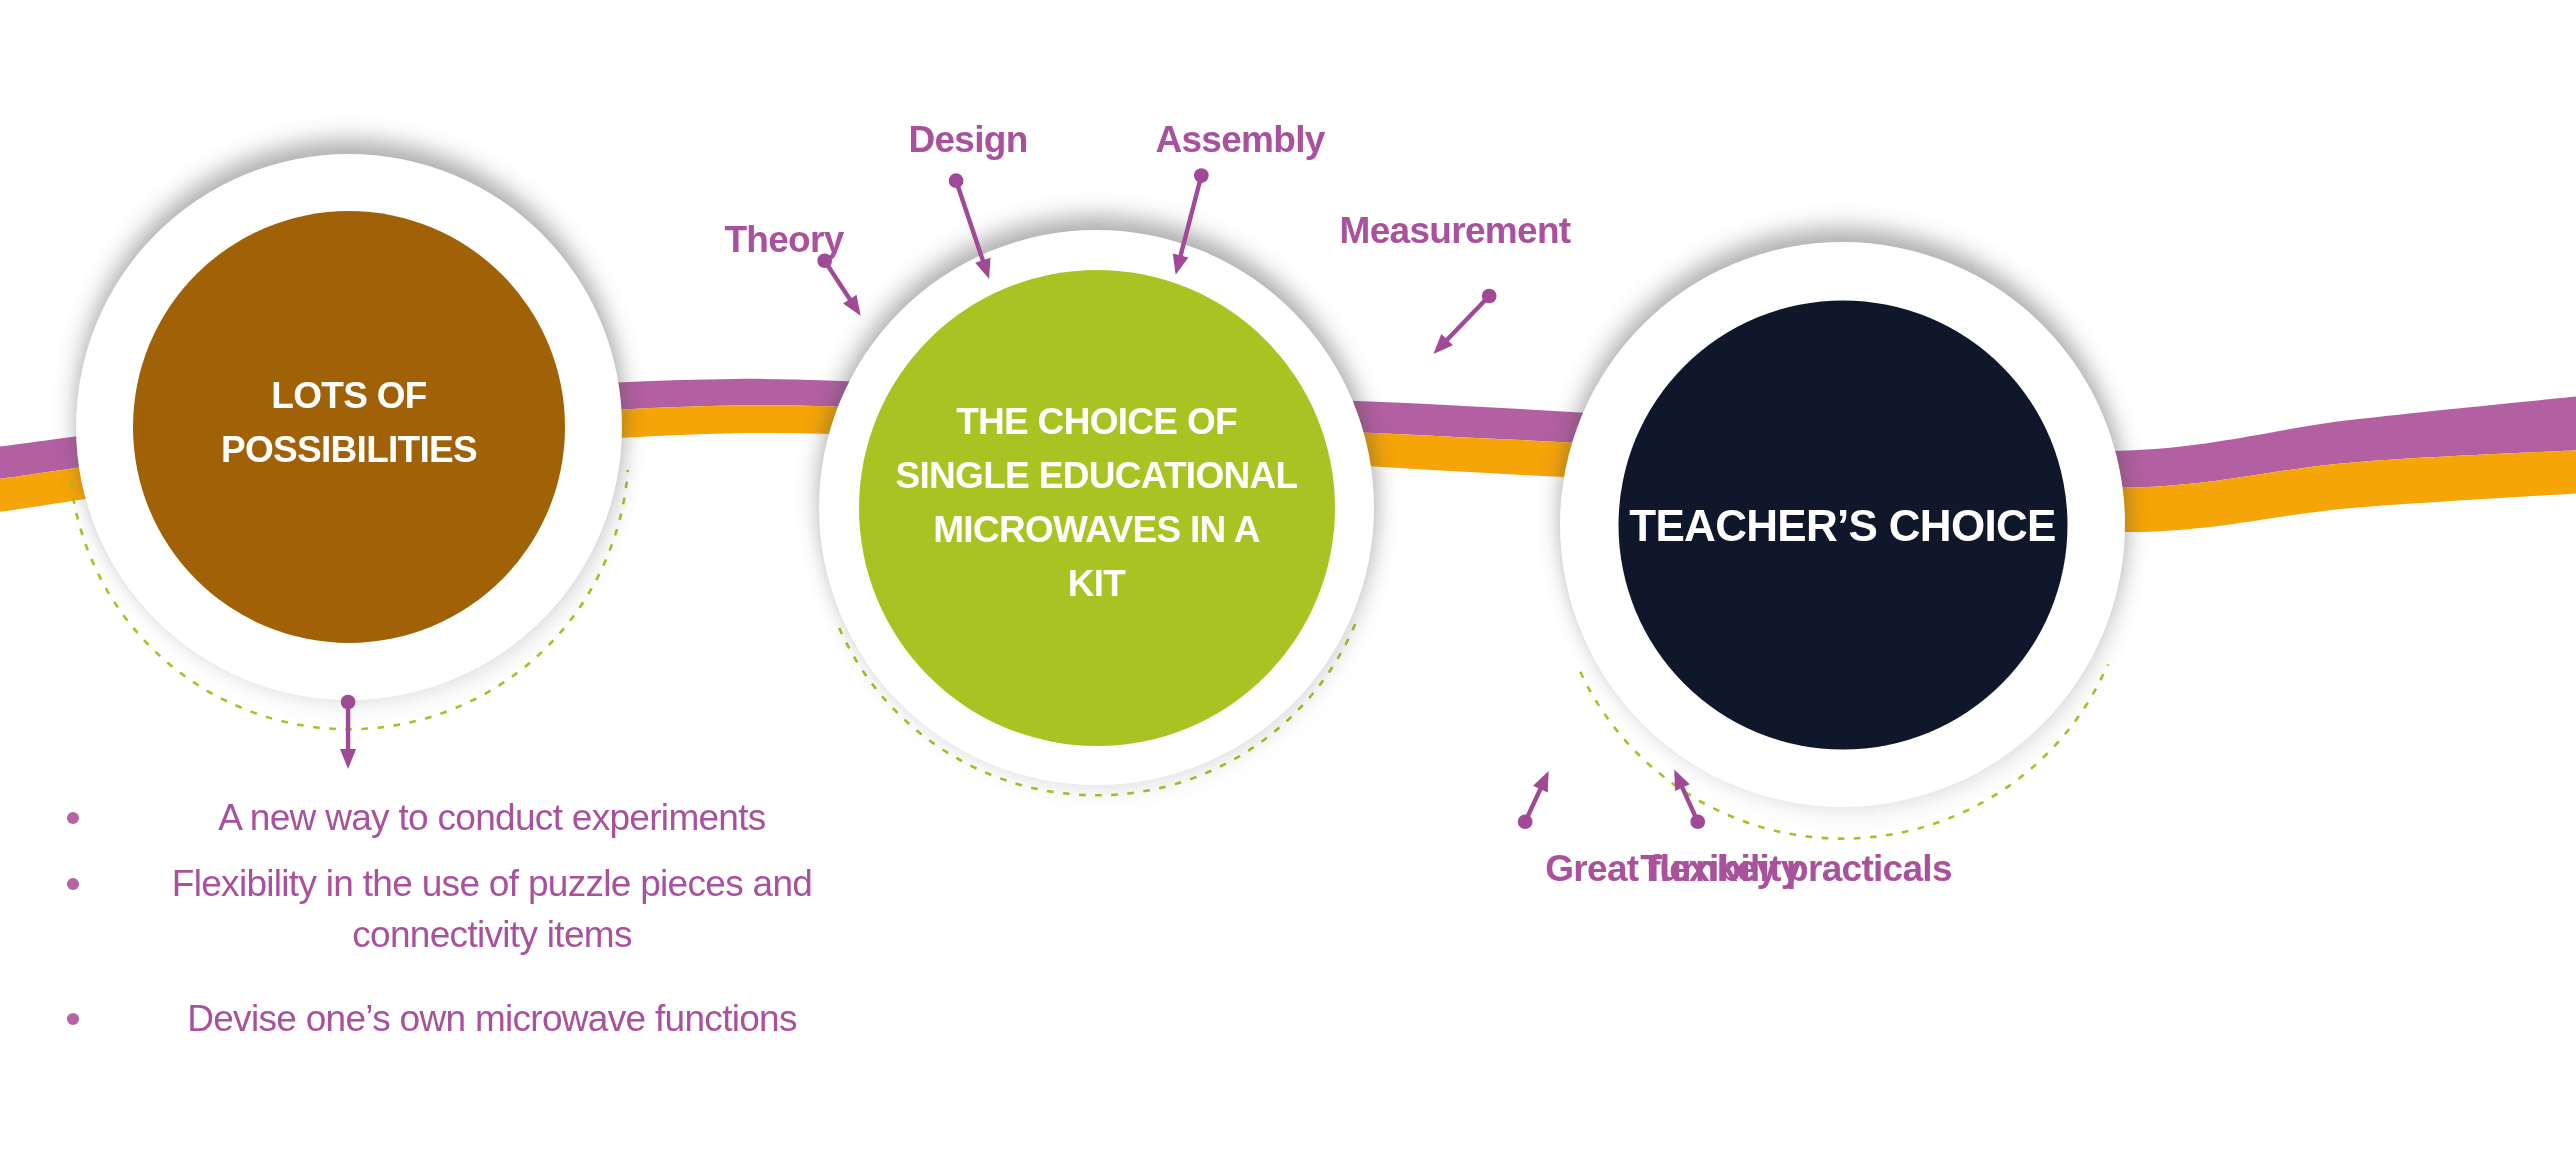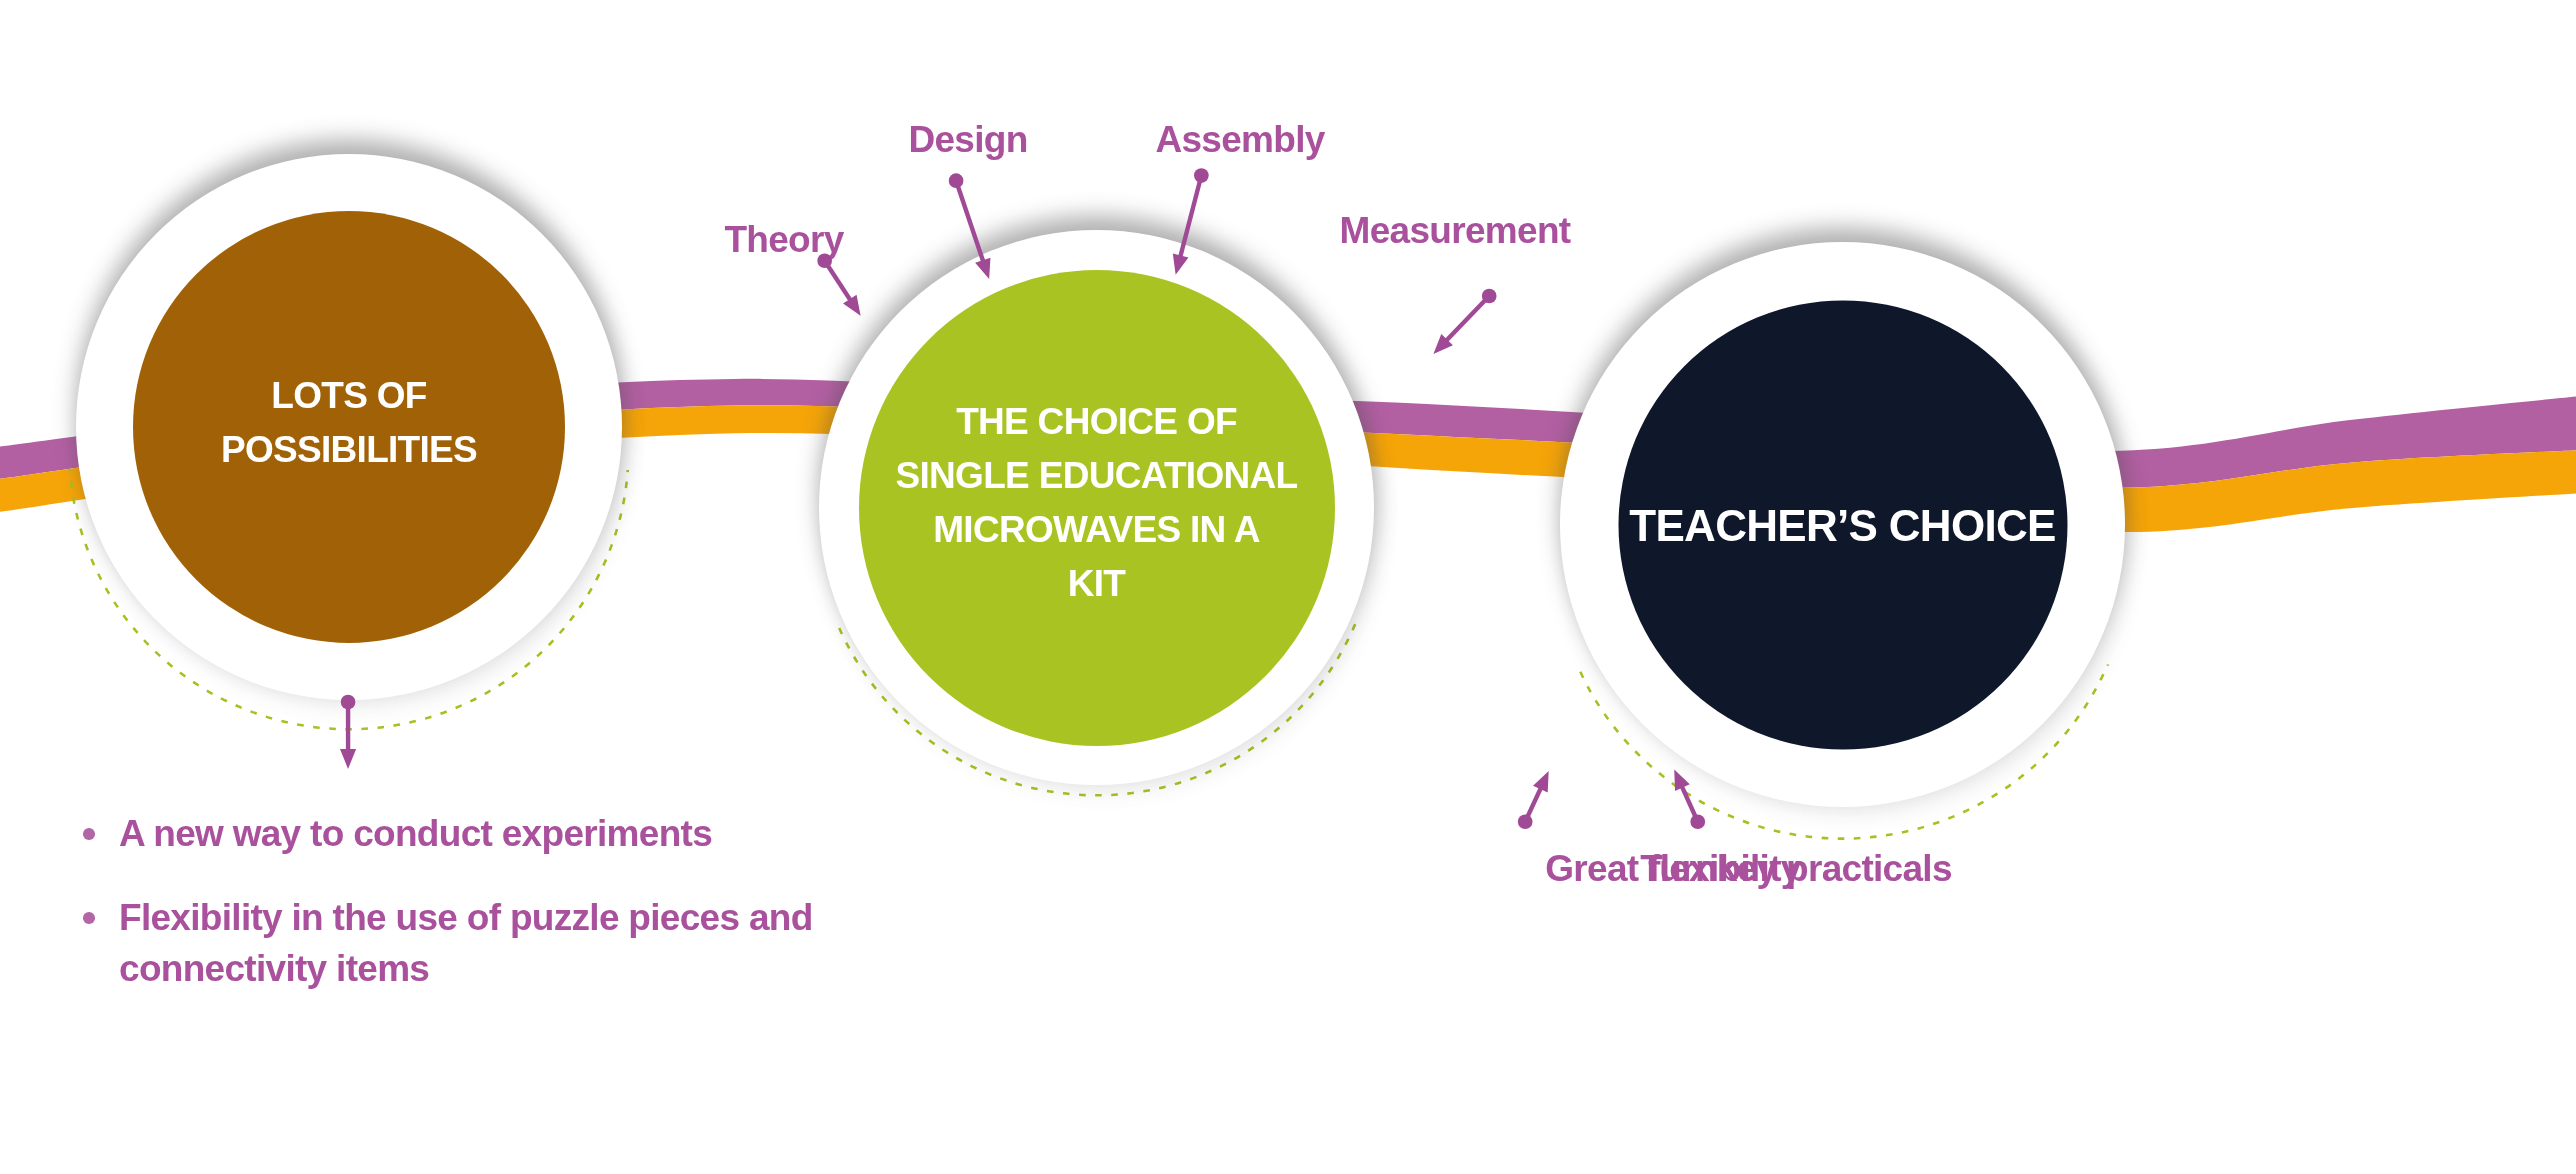--- a/index.html
+++ b/index.html
@@ -14,23 +14,23 @@
         box-shadow:0 -14.7px 22px rgba(75,75,75,.42), 7.3px 8.8px 19px rgba(90,90,90,.10);}
   .node .disc{position:absolute;border-radius:50%;left:50%;top:50%;
         transform:translate(-50%,-50%);display:flex;align-items:center;justify-content:center;}
   .disc-text{width:100%;text-align:center;color:#ffffff;font-weight:700;
         letter-spacing:-0.7px;line-height:54px;font-size:37px;}
   #node-teachers-choice .disc-text{font-size:44px;line-height:51px;}
 
   .callout{position:absolute;transform:translate(-50%,-50%);white-space:nowrap;
         color:#a9519c;font-weight:700;font-size:37px;letter-spacing:-0.7px;z-index:5;}
 
-  .bullets{position:absolute;left:57px;top:792px;width:844px;margin:16px;padding:0;
-        list-style:none;color:#a9519c;font-weight:700;font-size:37px;
-        line-height:51px;letter-spacing:-0.7px;z-index:5;}
+  .bullets{position:absolute;left:57px;top:792px;width:844px;margin:0;padding:0;
+        list-style:none;color:#a9519c;font-weight:400;font-size:37px;
+        line-height:51px;letter-spacing:-0.7px;z-index:5;text-align:center;}
   .bullets li{position:relative;padding-left:46px;max-width:778px;}
   .bullets li + li{margin-top:15.4px;}
   .bullets li:last-child{margin-top:33px;}
   .bullets li::before{content:"";position:absolute;left:10.3px;top:20px;width:11.7px;height:11.7px;
         border-radius:50%;background:#b365a6;}
 </style>
 </head>
 <body>
 
 <div class="stage">
@@ -85,20 +85,21 @@
   <div class="callout" style="left:784px;top:240px;">Theory</div>
   <div class="callout" style="left:968px;top:140px;text-align:right;">Design</div>
   <div class="callout" style="left:1240px;top:140px;">Assembly</div>
   <div class="callout" style="left:1455px;top:231px;">Measurement</div>
   <div class="callout" style="left:1673px;top:869px;">Great flexibility</div>
   <div class="callout" style="left:1796px;top:869px;">Turnkey practicals</div>
 
   <ul class="bullets">
     <li>A new way to conduct experiments</li>
     <li>Flexibility in the use of puzzle pieces and connectivity items</li>
+    <li>Devise one’s own microwave functions</li>
   </ul>
 
   <svg id="arrow-layer" class="layer" width="2576" height="1175" viewBox="0 0 3508 1600">
     <g>
         <circle cx="1123" cy="355" r="10" fill="#a04995"></circle>
         <line x1="1123" y1="355" x2="1162.1549254878132" y2="414.931008399714" stroke="#a04995" stroke-width="6"></line>
         <polygon points="1172,430 1148.023560031545,413.4129470236852 1166.4412164318946,401.3800781754569" fill="#a04995"></polygon>
       </g>
     <g>
         <circle cx="1302" cy="246" r="10" fill="#a04995"></circle>

